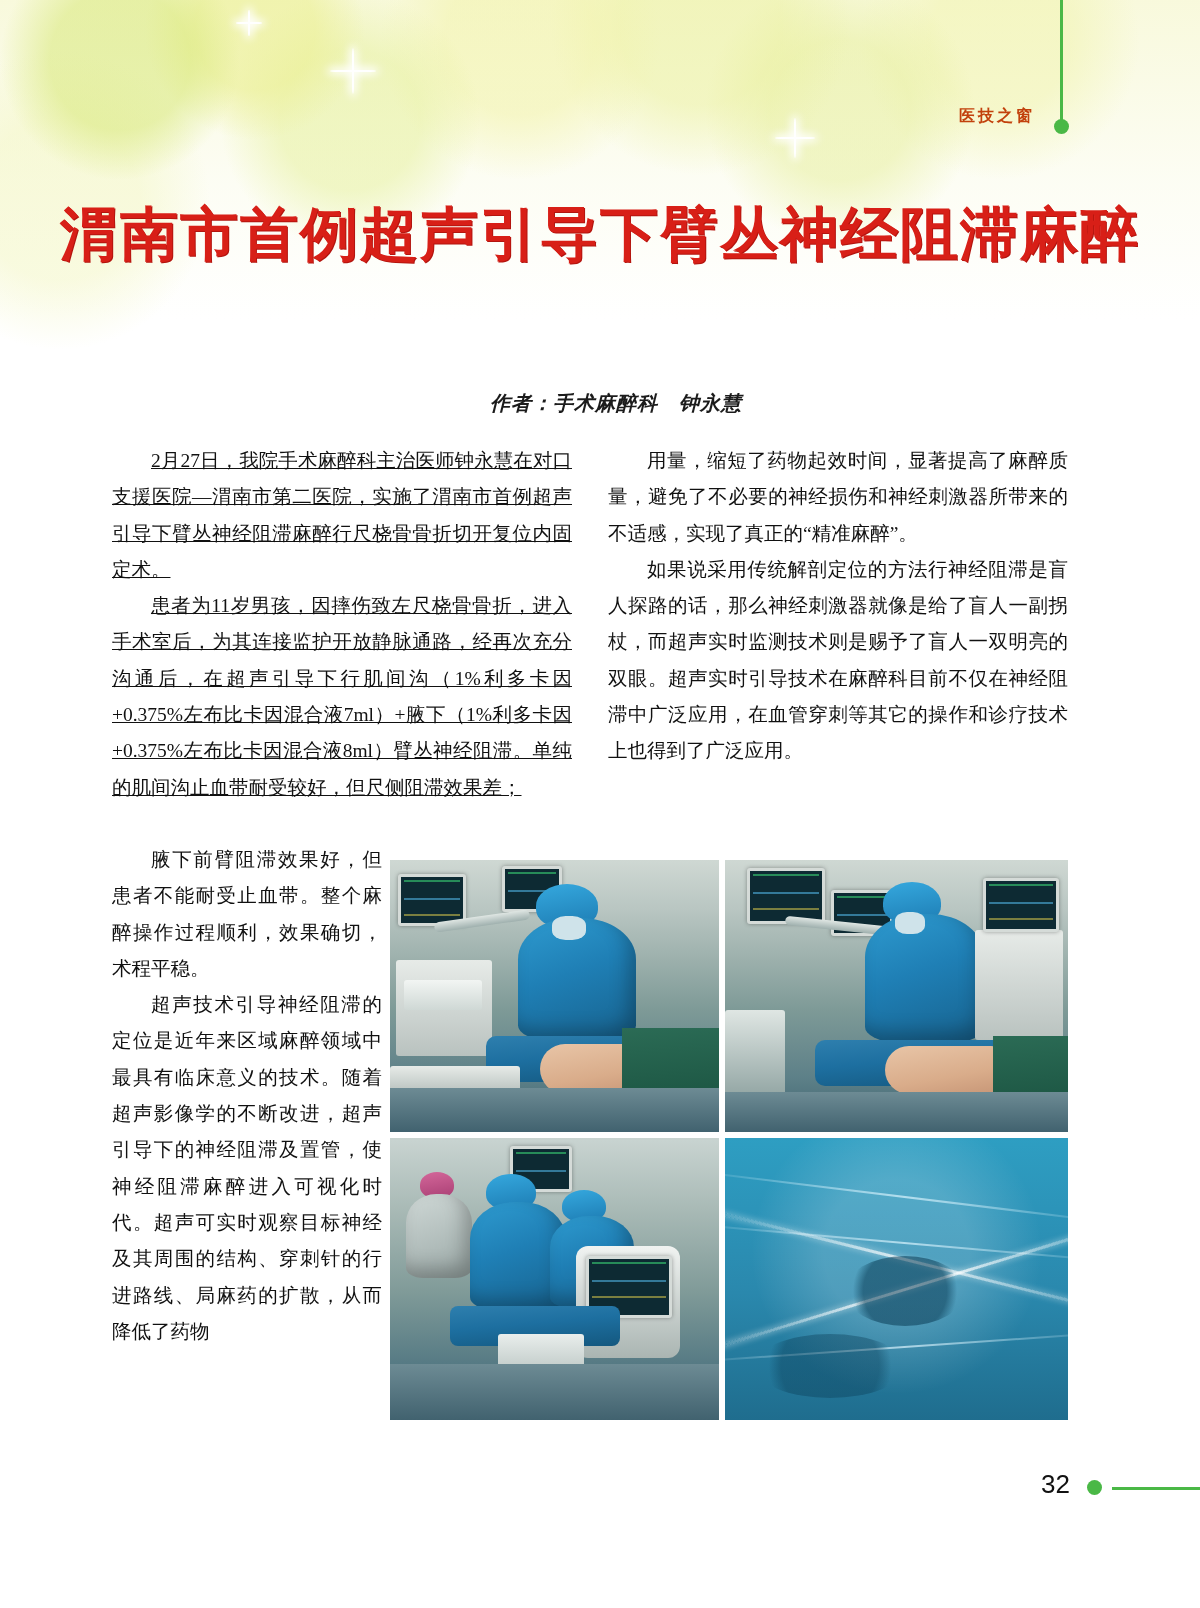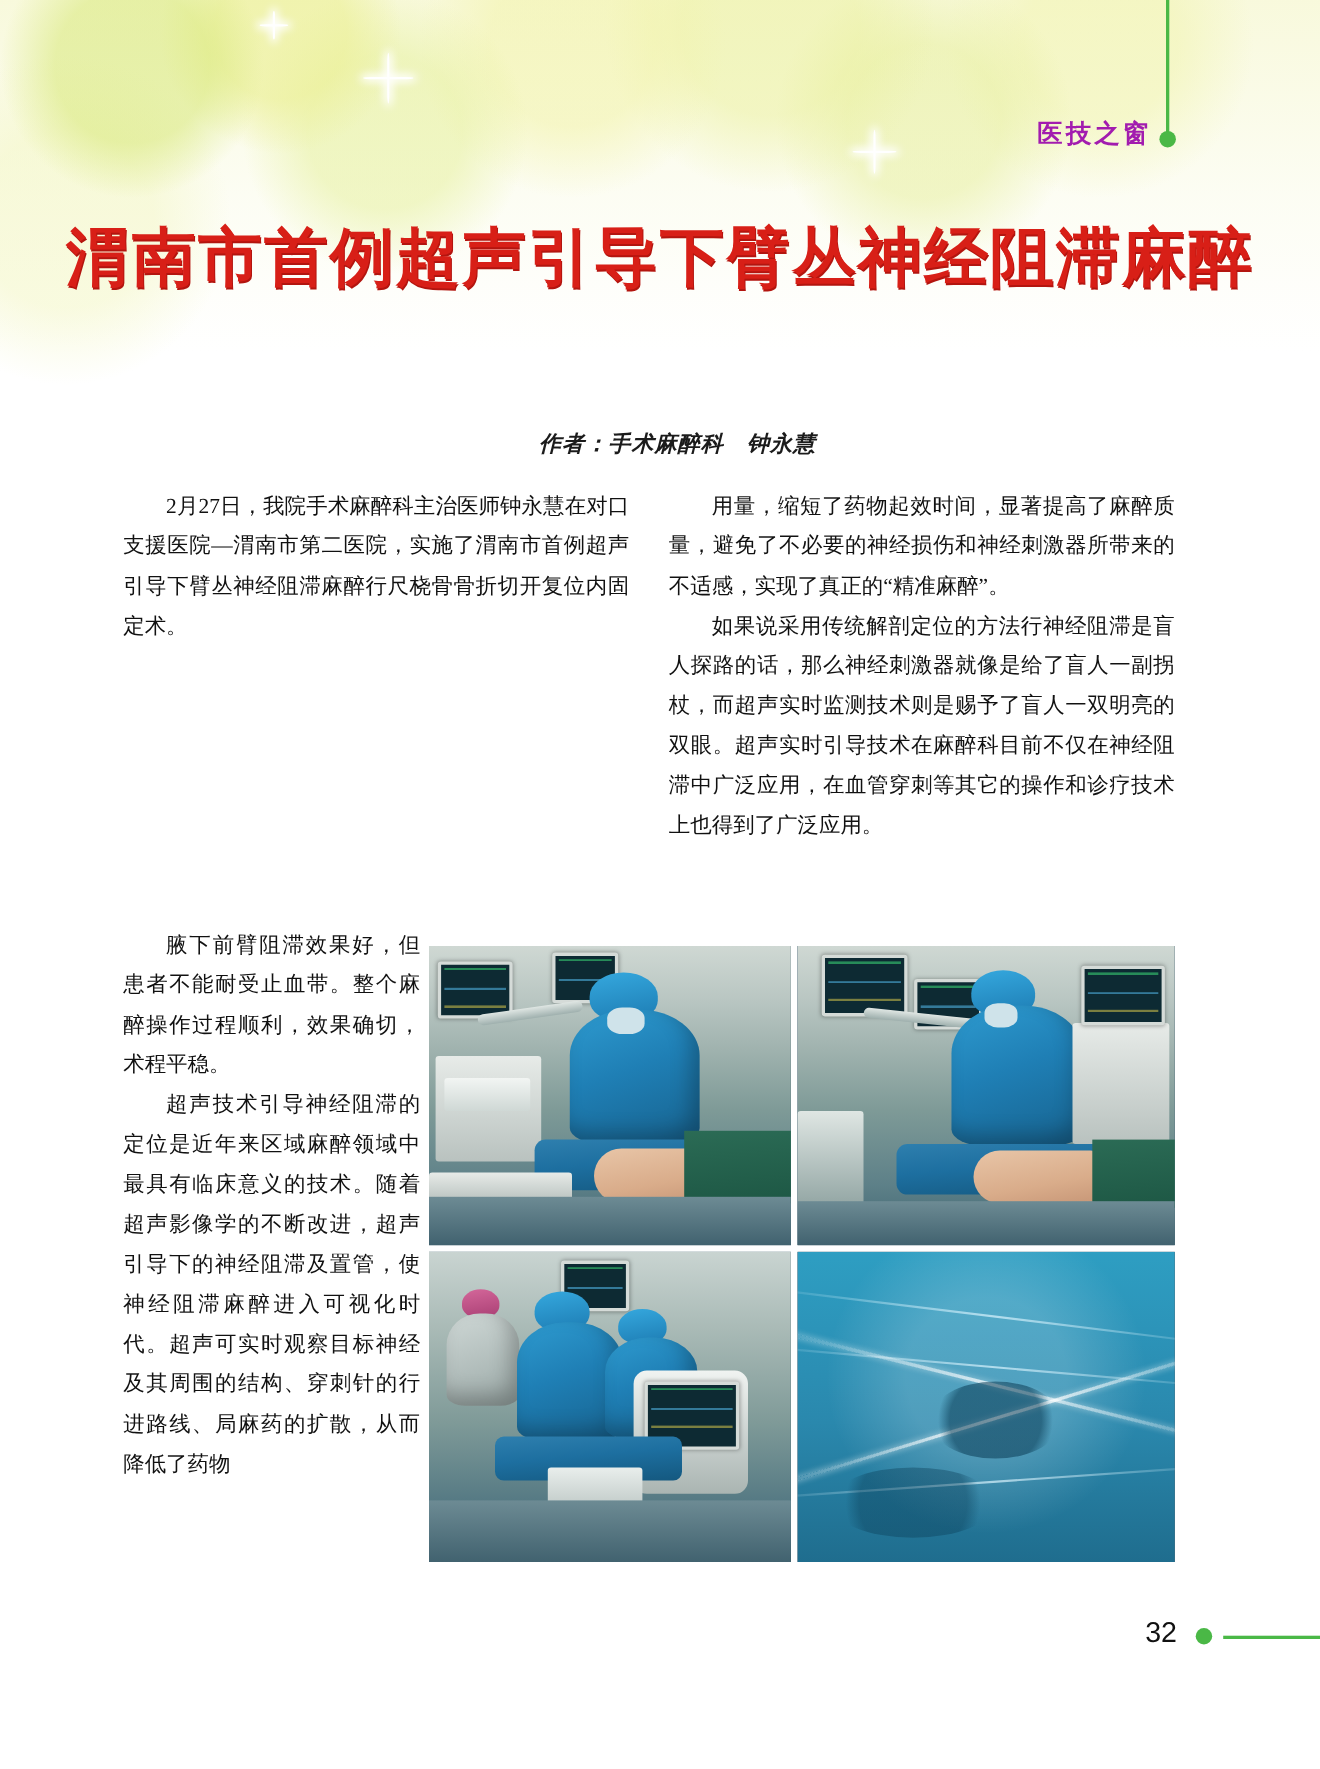--- a/index.html
+++ b/index.html
@@ -50,25 +50,25 @@
   .right-rule {
     position: absolute;
     right: 137px;
     top: 0;
     width: 3px;
     height: 122px;
     background: #4ab846;
   }
   .section-tag {
     position: absolute;
-    right: 153px;
+    right: 165px;
     top: 106px;
-    font-size: 23px;
+    font-size: 16px;
     letter-spacing: 3px;
-    color: #a21caf;
+    color: #c2410c;
     font-family: "Liberation Sans", "DejaVu Sans", sans-serif;
     font-weight: bold;
   }
   .section-dot {
     position: absolute;
     right: 131px;
     top: 119px;
     width: 15px; height: 15px;
     border-radius: 50%;
     background: #4ab846;
@@ -109,20 +109,21 @@
     line-height: 36.3px;
     color: #111111;
     text-align: justify;
     text-justify: inter-ideograph;
   }
   .col p { margin: 0; text-indent: 2em; }
   .col-left-top {
     left: 112px;
     top: 443px;
     width: 460px;
+    text-decoration: underline;
   }
   .col-left-narrow {
     left: 112px;
     top: 842px;
     width: 270px;
   }
   .col-right {
     left: 608px;
     top: 443px;
     width: 460px;
@@ -266,20 +267,21 @@
 <div class="section-tag">医技之窗</div>
 <div class="section-dot"></div>
 
 <div class="title-wrap">
   <div class="title-line">渭南市首例超声引导下臂丛神经阻滞麻醉</div>
 </div>
 <div class="byline">作者：手术麻醉科　钟永慧</div>
 
 <div class="col col-left-top">
   <p>2月27日，我院手术麻醉科主治医师钟永慧在对口支援医院—渭南市第二医院，实施了渭南市首例超声引导下臂丛神经阻滞麻醉行尺桡骨骨折切开复位内固定术。</p>
+  <p>患者为11岁男孩，因摔伤致左尺桡骨骨折，进入手术室后，为其连接监护开放静脉通路，经再次充分沟通后，在超声引导下行肌间沟（1%利多卡因+0.375%左布比卡因混合液7ml）+腋下（1%利多卡因+0.375%左布比卡因混合液8ml）臂丛神经阻滞。单纯的肌间沟止血带耐受较好，但尺侧阻滞效果差；</p>
 </div>
 
 <div class="col col-left-narrow">
   <p>腋下前臂阻滞效果好，但患者不能耐受止血带。整个麻醉操作过程顺利，效果确切，术程平稳。</p>
   <p>超声技术引导神经阻滞的定位是近年来区域麻醉领域中最具有临床意义的技术。随着超声影像学的不断改进，超声引导下的神经阻滞及置管，使神经阻滞麻醉进入可视化时代。超声可实时观察目标神经及其周围的结构、穿刺针的行进路线、局麻药的扩散，从而降低了药物</p>
 </div>
 
 <div class="col col-right">
   <p>用量，缩短了药物起效时间，显著提高了麻醉质量，避免了不必要的神经损伤和神经刺激器所带来的不适感，实现了真正的“精准麻醉”。</p>
   <p>如果说采用传统解剖定位的方法行神经阻滞是盲人探路的话，那么神经刺激器就像是给了盲人一副拐杖，而超声实时监测技术则是赐予了盲人一双明亮的双眼。超声实时引导技术在麻醉科目前不仅在神经阻滞中广泛应用，在血管穿刺等其它的操作和诊疗技术上也得到了广泛应用。</p>

